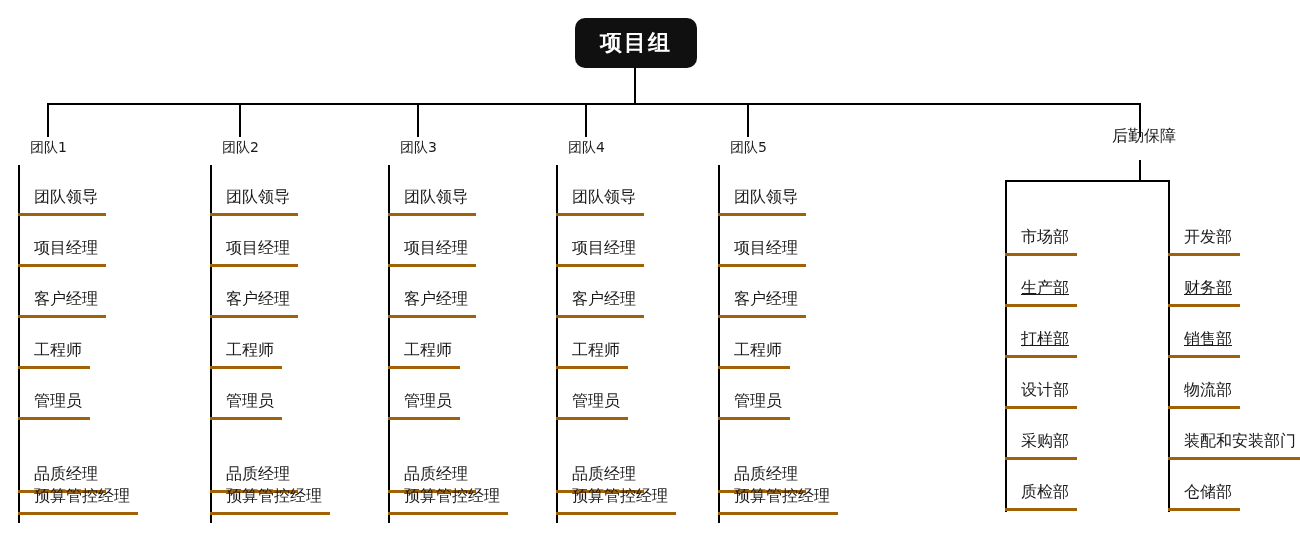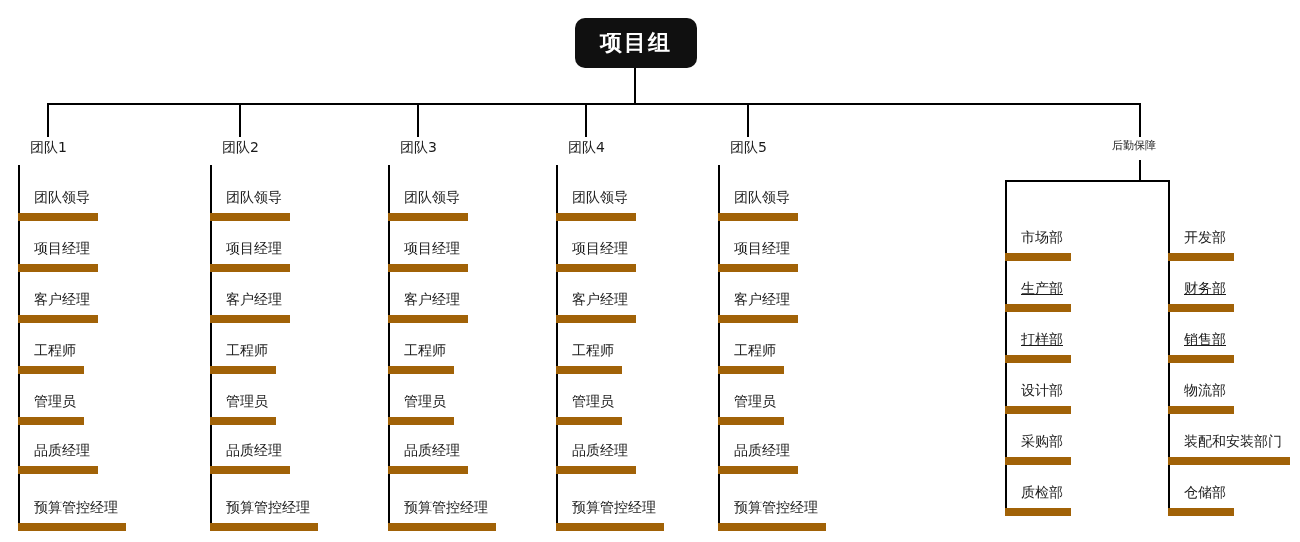--- a/index.html
+++ b/index.html
@@ -17,33 +17,33 @@
   }
   .col { position:absolute; top:0; }
   .t1 { left:18px; }  .t2 { left:210px; } .t3 { left:388px; }
   .t4 { left:556px; } .t5 { left:718px; }
   .lc { left:1005px; } .rc { left:1168px; }
   .col-label {
     position:absolute; top:137px; left:12px; font-size:14px;
     line-height:20px; white-space:nowrap;
   }
   .hq-label {
-    position:absolute; left:1112px; top:136px; font-size:11px;
+    position:absolute; left:1112px; top:126px; font-size:16px;
     line-height:20px; white-space:nowrap;
   }
   .spine { position:absolute; left:0; width:2px; background:#000000; }
   .team-spine { top:165px; height:358px; }
   .dept-spine { top:214px; height:298px; }
   .node {
-    position:absolute; left:0; white-space:nowrap; font-size:14px;
+    position:absolute; left:0; white-space:nowrap; font-size:16px;
     line-height:20px; padding:0 8px 6px 16px;
-    border-bottom:8px solid #a16207; width:max-content;
+    border-bottom:3px solid #a16207; width:max-content;
   }
   .r0{top:187px;} .r1{top:238px;} .r2{top:289px;} .r3{top:340px;}
-  .r4{top:391px;} .r5{top:440px;} .r6{top:497px;}
+  .r4{top:391px;} .r5{top:464px;} .r6{top:486px;}
   .d0{top:227px;} .d1{top:278px;text-decoration:underline;} .d2{top:329px;text-decoration:underline;} .d3{top:380px;}
   .d4{top:431px;} .d5{top:482px;text-align:right;}
   
   .root-drop   { left:634px;  top:68px;  width:2px;    height:37px; }
   .main-h      { left:47px;   top:103px; width:1094px; height:2px; }
   .stub        { top:103px; width:2px; height:34px; }
   .s1{left:47px;} .s2{left:239px;} .s3{left:417px;} .s4{left:585px;}
   .s5{left:747px;} .s6{left:1139px;}
   .hq-drop     { left:1139px; top:160px; width:2px;   height:22px; }
   .branch-h    { left:1005px; top:180px; width:165px; height:2px; }

